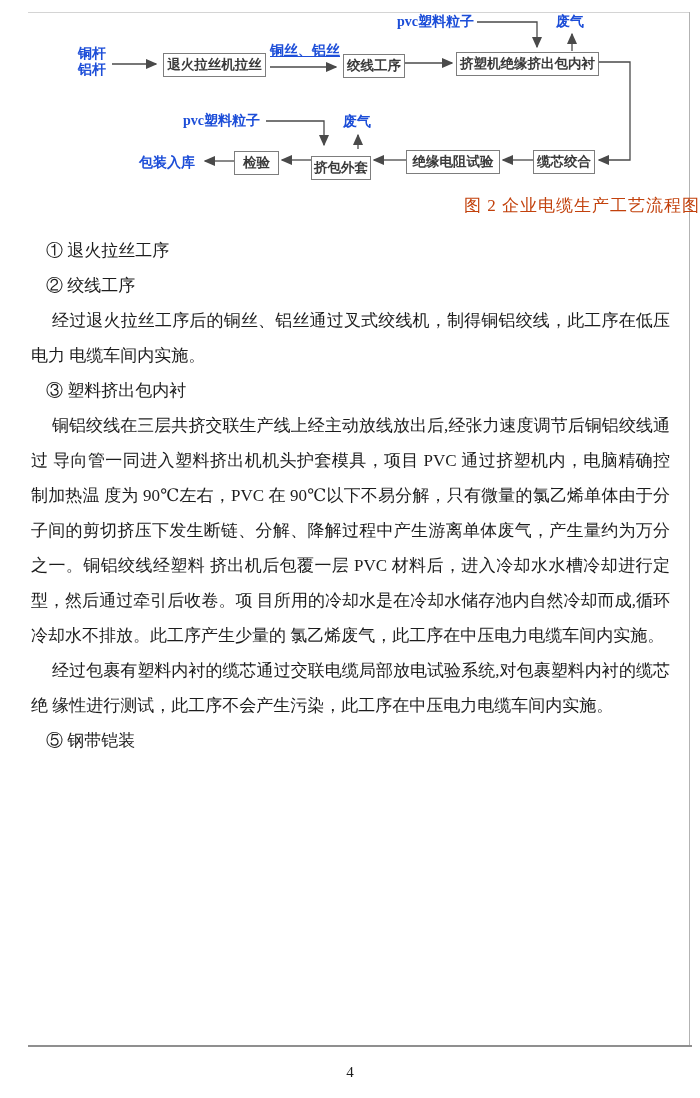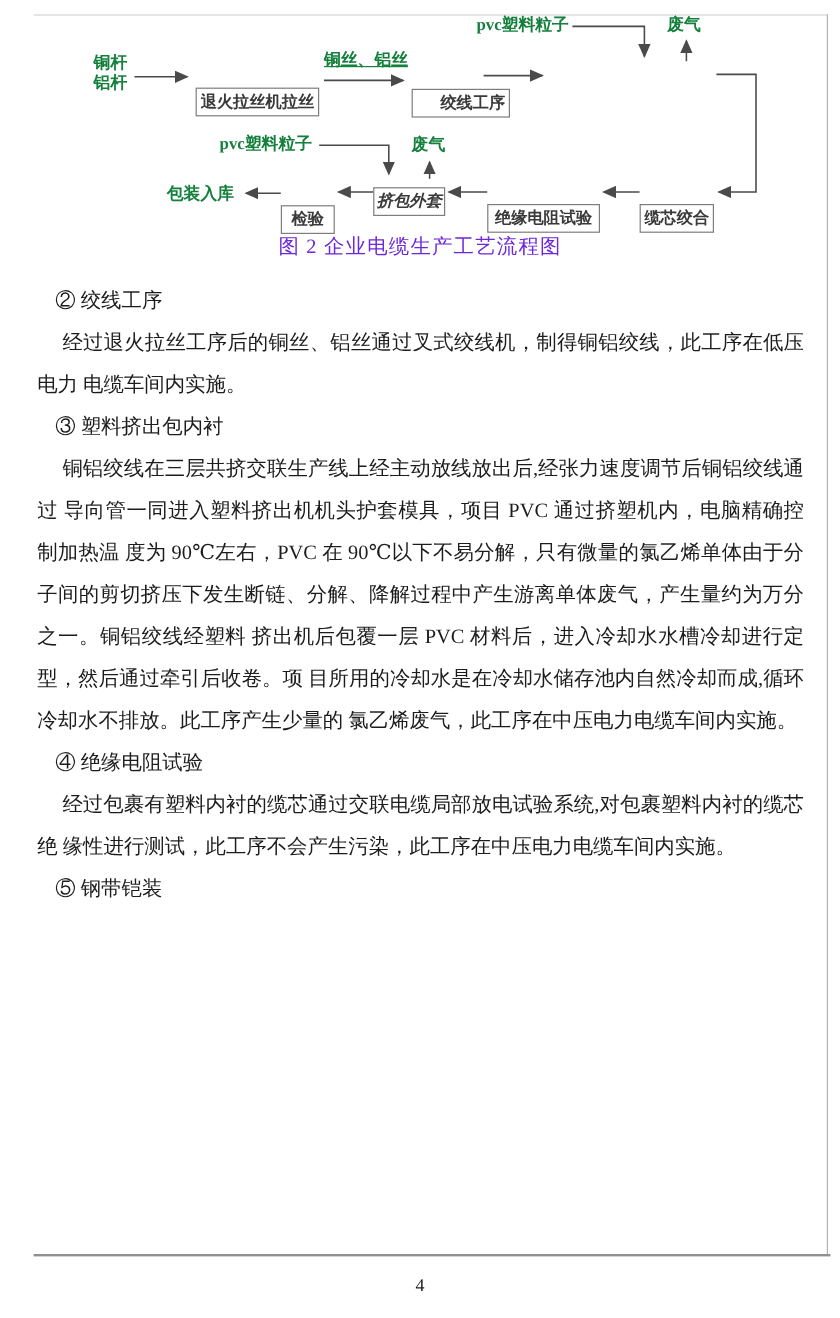--- a/index.html
+++ b/index.html
@@ -16,44 +16,44 @@
   .scan-right{position:absolute;left:689px;top:12px;width:1px;height:1034px;background:#b3b3b3;}
 
   
   .flow-lines{position:absolute;left:0;top:0;}
   .fbox{
     position:absolute;
     border:1px solid #7d7d7d;
     display:flex;align-items:center;justify-content:center;
     font-size:13.5px;font-weight:700;color:#3a3a3a;
     background:#ffffff;white-space:nowrap;
-    letter-spacing:0px;line-height:1;margin-top:20px;
+    letter-spacing:0px;line-height:1;
   }
   .b1{left:163px;top:53px;width:101px;height:22px;}
-  .b2{left:343px;top:54px;width:60px;height:22px;padding-left:20px;}
+  .b2{left:343px;top:54px;width:60px;height:22px;}
   .b3{left:456px;top:52px;width:141px;height:22px;}
   .b4{left:533px;top:150px;width:60px;height:22px;font-family:Liberation Serif, serif;}
   .b5{left:406px;top:150px;width:92px;height:22px;}
-  .b6{left:311px;top:136px;width:58px;height:22px;font-style:italic;}
+  .b6{left:311px;top:156px;width:58px;height:22px;}
   .b7{left:234px;top:151px;width:43px;height:22px;}
   .flabel{
-    position:absolute;font-size:14px;font-weight:700;color:#15803d;
+    position:absolute;font-size:14px;font-weight:700;color:#1d4ed8;
     white-space:nowrap;line-height:16px;
   }
   .input-label{left:78px;top:46px;}
   .wires-label{left:270px;top:43px;text-decoration:underline;}
   .pvc-top{left:397px;top:14px;}
   .gas-top{left:556px;top:14px;}
   .pvc-bot{left:183px;top:113px;}
   .gas-bot{left:343px;top:114px;}
   .packing-label{left:139px;top:155px;}
 
   .caption{
     position:absolute;left:0;top:194px;width:700px;
-    text-align:center;font-size:17px;color:#6d28d9;
+    text-align:right;font-size:17px;color:#c2410c;
     letter-spacing:1px;
   }
 
   
   .body-text{
     position:absolute;left:31px;top:233px;width:639px;
     font-size:17px;line-height:35px;text-align:justify;
   }
   .sec-heading{
     margin:0;padding-left:15px;font-size:17px;font-weight:400;
@@ -104,40 +104,41 @@
   <div class="flabel input-label">
     <div>铜杆</div>
     <div>铝杆</div>
   </div>
 
   <div class="fbox b1">退火拉丝机拉丝</div>
   <div class="flabel wires-label">铜丝、铝丝</div>
   <div class="fbox b2">绞线工序</div>
   <div class="flabel pvc-top">pvc塑料粒子</div>
   <div class="flabel gas-top">废气</div>
+  <div class="fbox b3">挤塑机绝缘挤出包内衬</div>
 
   <div class="flabel pvc-bot">pvc塑料粒子</div>
   <div class="flabel gas-bot">废气</div>
   <div class="fbox b4">缆芯绞合</div>
   <div class="fbox b5">绝缘电阻试验</div>
   <div class="fbox b6">挤包外套</div>
   <div class="fbox b7">检验</div>
   <div class="flabel packing-label">包装入库</div>
 
   <div class="caption">图 2  企业电缆生产工艺流程图</div>
 
   <div class="body-text">
+    <h3 class="sec-heading">①  退火拉丝工序</h3>
 
     <h3 class="sec-heading">②  绞线工序</h3>
     <p class="sec-body">经过退火拉丝工序后的铜丝、铝丝通过叉式绞线机，制得铜铝绞线，此工序在低压电力  电缆车间内实施。</p>
 
     <h3 class="sec-heading">③  塑料挤出包内衬</h3>
     <p class="sec-body">铜铝绞线在三层共挤交联生产线上经主动放线放出后,经张力速度调节后铜铝绞线通过  导向管一同进入塑料挤出机机头护套模具，项目 PVC 通过挤塑机内，电脑精确控制加热温  度为 90℃左右，PVC 在 90℃以下不易分解，只有微量的氯乙烯单体由于分子间的剪切挤压下发生断链、分解、降解过程中产生游离单体废气，产生量约为万分之一。铜铝绞线经塑料  挤出机后包覆一层 PVC 材料后，进入冷却水水槽冷却进行定型，然后通过牵引后收卷。项  目所用的冷却水是在冷却水储存池内自然冷却而成,循环冷却水不排放。此工序产生少量的  氯乙烯废气，此工序在中压电力电缆车间内实施。</p>
 
-    <h3 class="sec-heading">④  绝缘电阻试验</h3>
     <p class="sec-body">经过包裹有塑料内衬的缆芯通过交联电缆局部放电试验系统,对包裹塑料内衬的缆芯绝  缘性进行测试，此工序不会产生污染，此工序在中压电力电缆车间内实施。</p>
 
     <h3 class="sec-heading">⑤  钢带铠装</h3>
 
   </div>
 
   <div class="footer-line"></div>
   <div class="page-number">4</div>
 
 </div>

